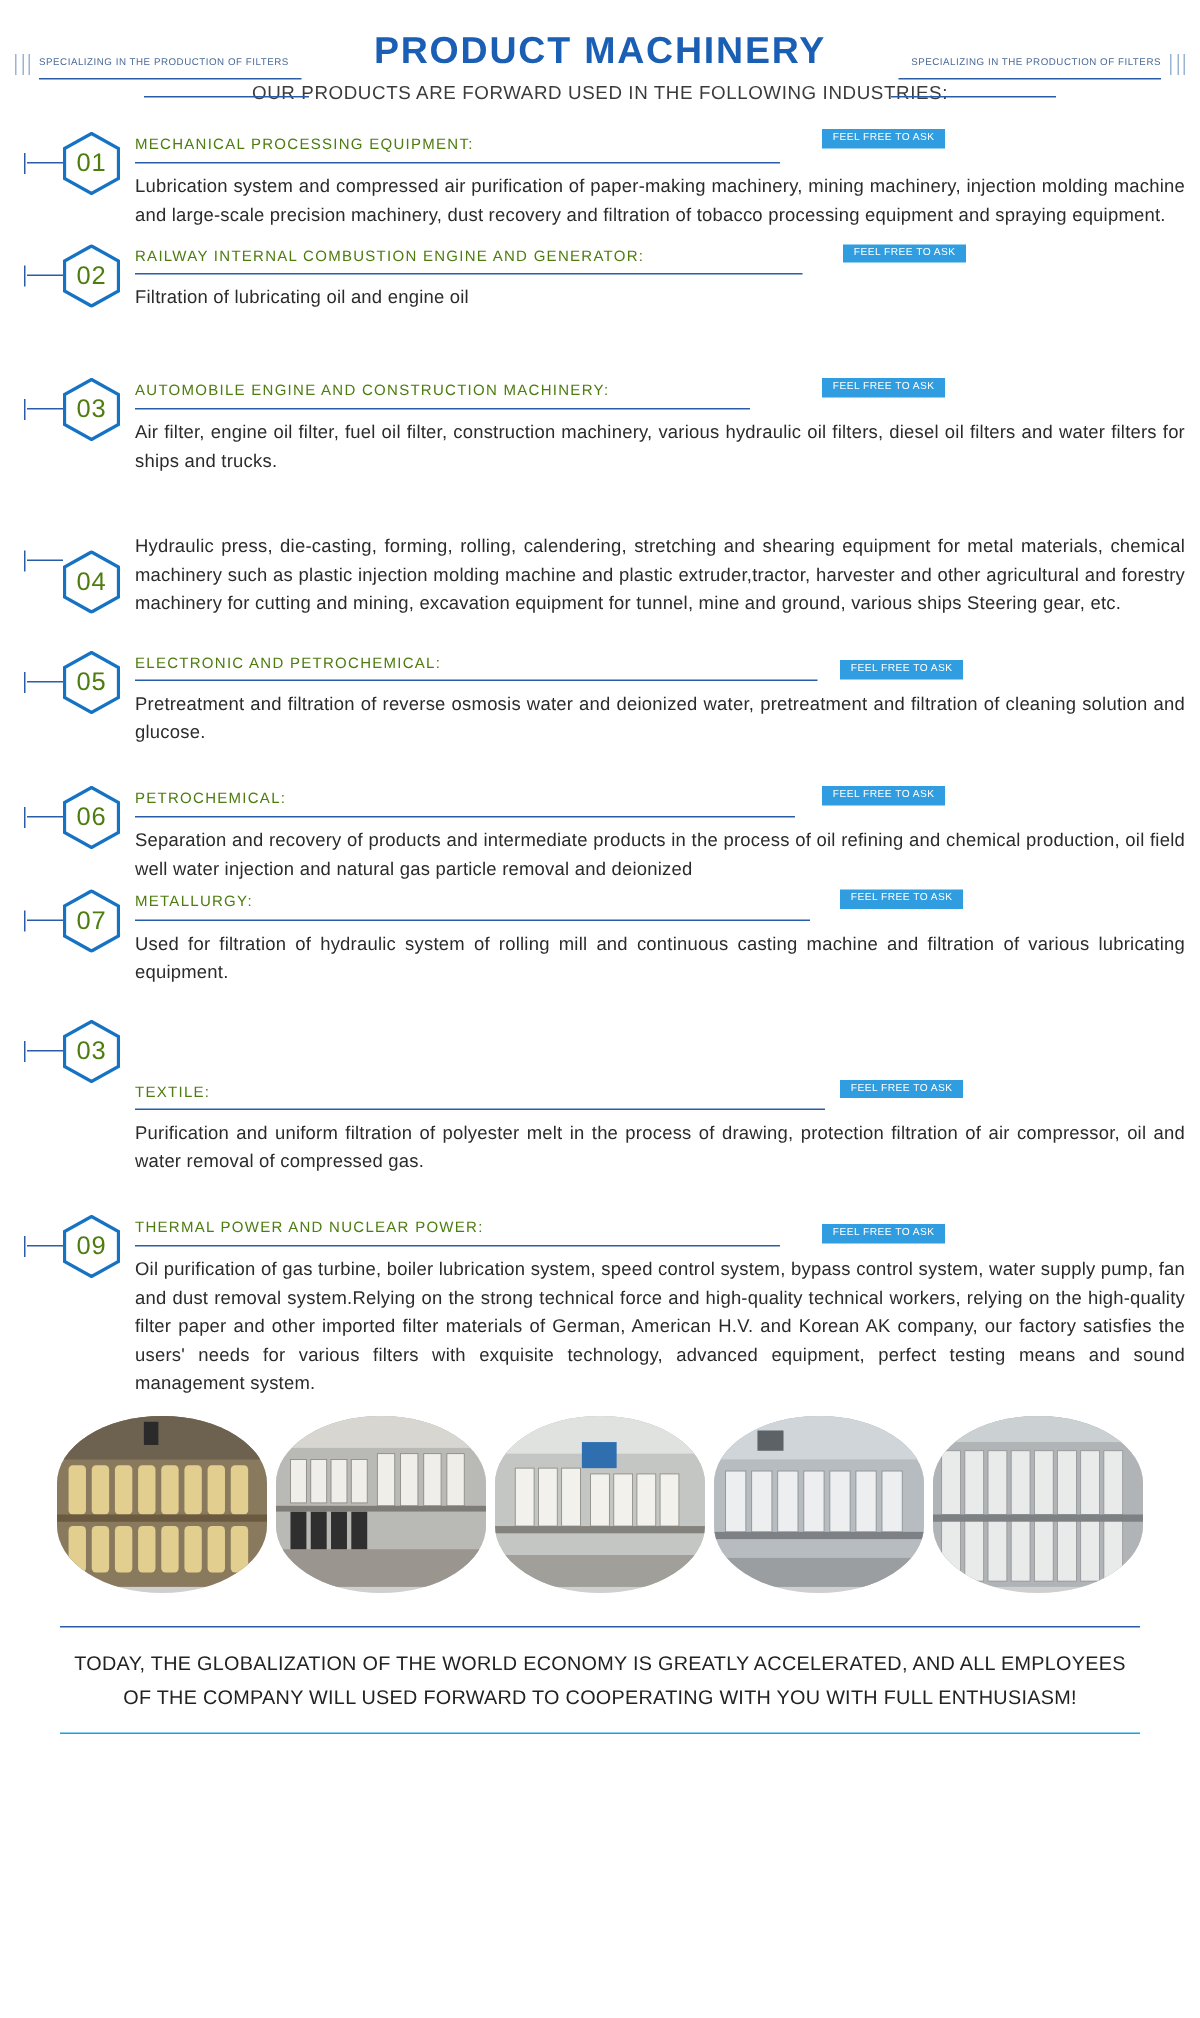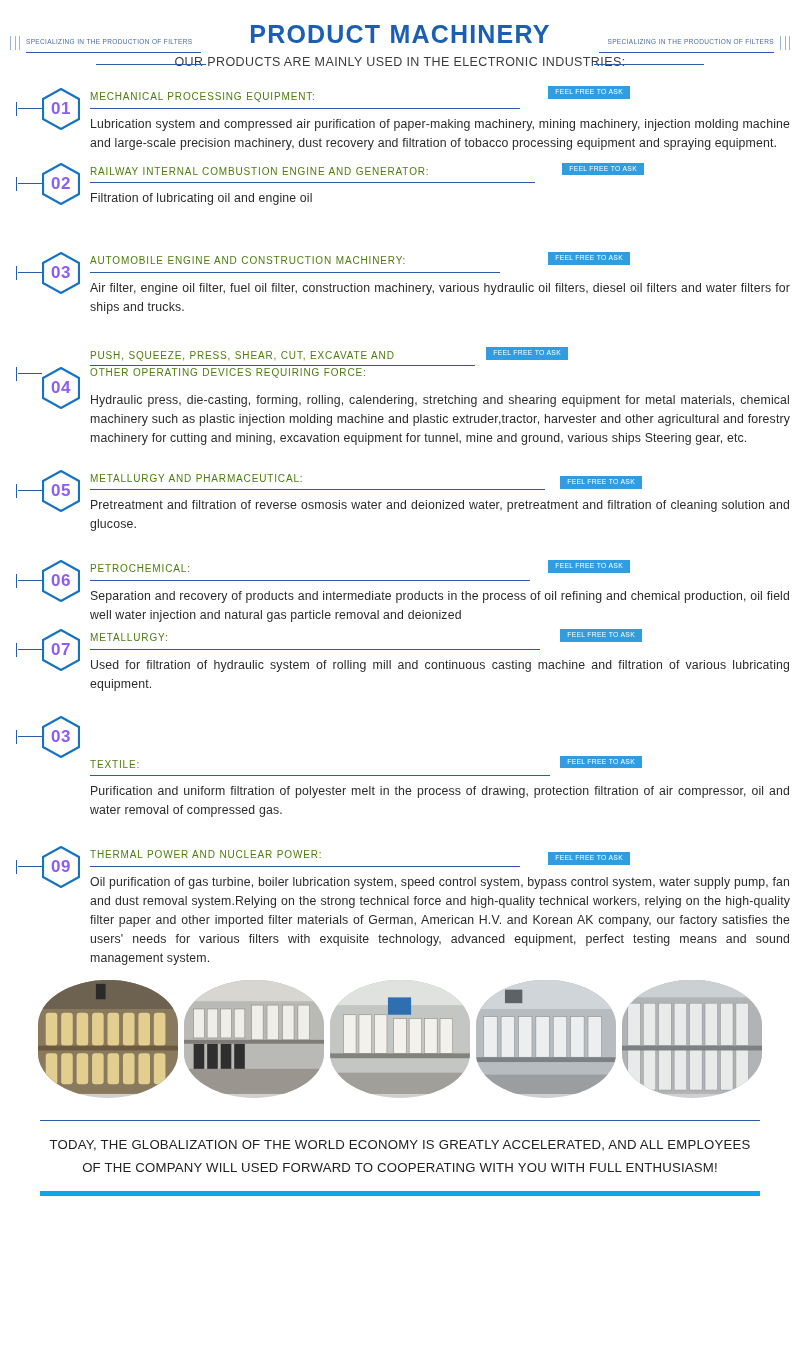--- a/index.html
+++ b/index.html
@@ -110,23 +110,23 @@
   .hexagon svg { display: block; }
   .badge-num {
     position: absolute;
     left: 0;
     top: 0;
     width: 38px;
     height: 42px;
     display: flex;
     align-items: center;
     justify-content: center;
-    color: #8b5cf6;
+    color: #4d7c0f;
     font-size: 17px;
-    font-weight: bold;
+    font-weight: normal;
     font-family: "Liberation Sans", sans-serif;
     letter-spacing: 0.5px;
   }
   .item-body {
     margin-left: 90px;
     margin-right: 10px;
     position: relative;
     padding-top: 2px;
   }
   .item-title {
@@ -198,21 +198,21 @@
   }
   .thumb .sky {
     position: absolute;
     inset: 0;
   }
 
   
   .footer {
     margin: 22px 40px 0 40px;
     border-top: 1px solid #2a5ca8;
-    border-bottom: 5px solid #0ea5e9;
+    border-bottom: 1px solid #0ea5e9;
     padding: 12px 0 12px 0;
     text-align: center;
   }
   .footer-line {
     color: #222;
     font-size: 13.2px;
     letter-spacing: 0.2px;
     line-height: 1.75;
   }
 </style>
@@ -232,21 +232,21 @@
         <span></span>
         <span></span>
       </div>
     <div class="side-tag left">SPECIALIZING IN THE PRODUCTION OF FILTERS</div>
     <div class="side-tag right">SPECIALIZING IN THE PRODUCTION OF FILTERS</div>
     <div class="hline left"></div>
     <div class="hline right"></div>
     <div class="hline2 left"></div>
     <div class="hline2 right"></div>
     <div class="header-title">PRODUCT MACHINERY</div>
-    <div class="header-sub">OUR PRODUCTS ARE MAINLY USED IN THE ELECTRONIC INDUSTRIES:</div>
+    <div class="header-sub">OUR PRODUCTS ARE FORWARD USED IN THE FOLLOWING INDUSTRIES:</div>
   </div>
 
   <div class="list">
 
     <div class="item" style="margin-top:6px;">
       <div class="conn-tick"></div>
       <div class="connector"></div>
       <div class="badge">
         <div class="hexagon">
           <svg width="38" height="42" viewBox="0 0 38 42">
@@ -312,45 +312,38 @@
       <div class="connector" style="top:26px;"></div>
       <div class="badge" style="top:20px;">
         <div class="hexagon">
           <svg width="38" height="42" viewBox="0 0 38 42">
               <polygon points="19,1 37,11 37,31 19,41 1,31 1,11" fill="none" stroke="#1673c4" stroke-width="2.2"></polygon>
             </svg>
         </div>
         <div class="badge-num">04</div>
       </div>
       <div class="item-body">
-        <div style="position:relative;">
-          <span class="item-title">PUSH, SQUEEZE, PRESS, SHEAR, CUT, EXCAVATE AND</span>
-          <div class="title-rule" style="width:385px; margin-top:2px;"></div>
-          <span class="item-title">OTHER OPERATING DEVICES REQUIRING FORCE:</span>
-          <div class="title-rule" style="width:0px;"></div>
-          <div class="ask" style="right:222px; top:-2px;">FEEL FREE TO ASK</div>
-        </div>
         <div class="item-desc">Hydraulic press, die-casting, forming, rolling, calendering, stretching and shearing equipment for metal materials, chemical machinery such as plastic injection molding machine and plastic extruder,tractor, harvester and other agricultural and forestry machinery for cutting and mining, excavation equipment for tunnel, mine and ground, various ships Steering gear, etc.</div>
       </div>
     </div>
 
     <div class="item" style="margin-top:22px;">
       <div class="conn-tick"></div>
       <div class="connector"></div>
       <div class="badge">
         <div class="hexagon">
           <svg width="38" height="42" viewBox="0 0 38 42">
               <polygon points="19,1 37,11 37,31 19,41 1,31 1,11" fill="none" stroke="#1673c4" stroke-width="2.2"></polygon>
             </svg>
         </div>
         <div class="badge-num">05</div>
       </div>
       <div class="item-body">
         <div style="position:relative;">
-          <span class="item-title">METALLURGY AND PHARMACEUTICAL:</span>
+          <span class="item-title">ELECTRONIC AND PETROCHEMICAL:</span>
           <div class="title-rule" style="width:455px;"></div>
           <div class="ask" style="right:148px; top:4px;">FEEL FREE TO ASK</div>
         </div>
         <div class="item-desc">Pretreatment and filtration of reverse osmosis water and deionized water, pretreatment and filtration of cleaning solution and glucose.</div>
       </div>
     </div>
 
     <div class="item" style="margin-top:26px;">
       <div class="conn-tick"></div>
       <div class="connector"></div>

